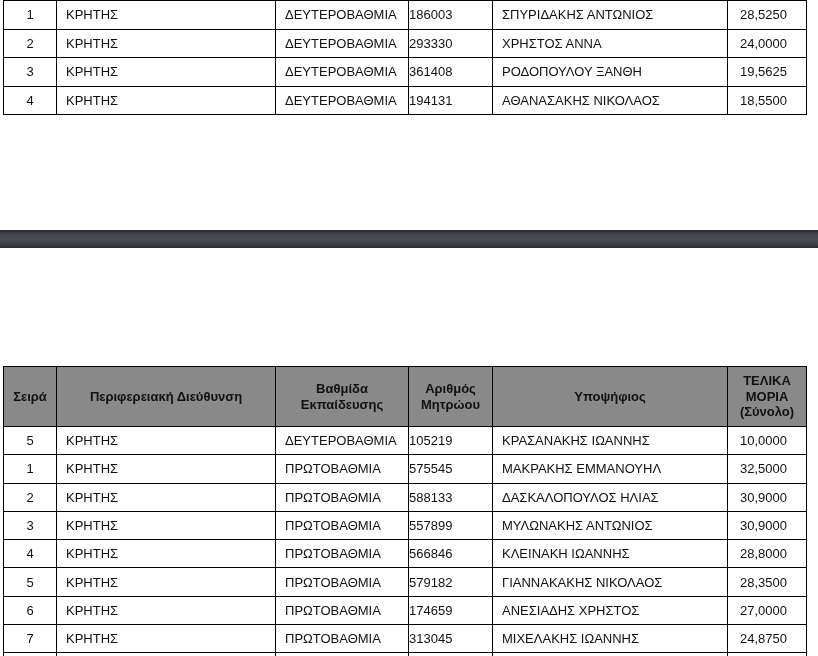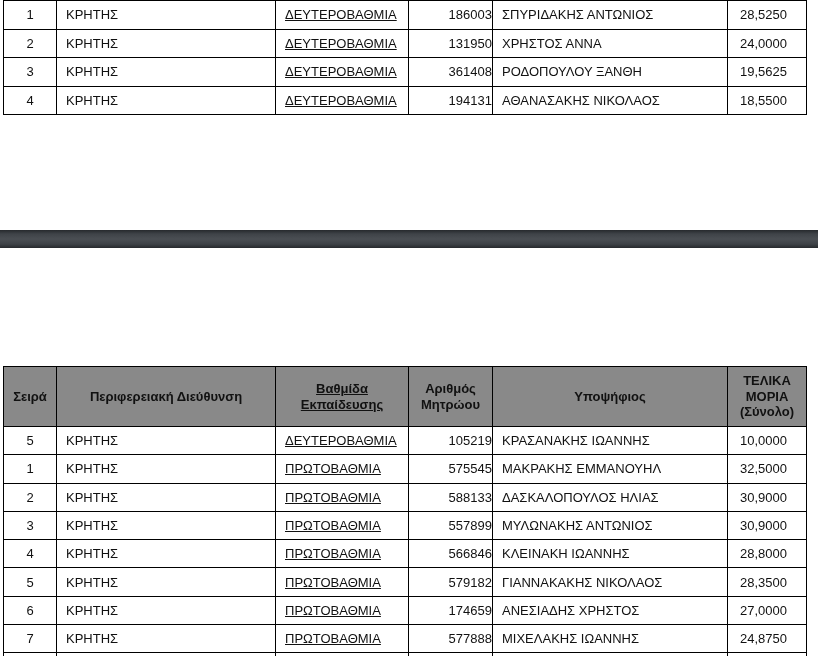--- a/index.html
+++ b/index.html
@@ -44,22 +44,22 @@
   #table-continued{top:0;}
   #table-continued tbody tr{height:28.5px;}
   #table-main{top:366px;}
   #table-main thead tr{height:60px;}
   #table-main tbody tr{height:28.3px;}
   #table-main tbody tr.partial{height:12px;}
 
   
   .c0{text-align:center;}
   .c1{text-align:left;padding-left:9px;margin-top:19px;}
-  .c2{text-align:left;padding-left:9px;text-decoration:underline;}
-  .c3{text-align:right;}
+  .c2{text-align:left;padding-left:9px;}
+  .c3{text-align:left;}
   .c4{text-align:left;padding-left:9px;margin-left:15px;}
   .c5{text-align:center;padding-right:7px;}
   th.c1,th.c2,th.c4{padding-left:1px;text-align:center;}
   th.c5{padding-right:1px;text-align:center;}
 
   .page-separator{
     position:absolute;
     left:0;top:230px;
     width:818px;height:18px;
     background:linear-gradient(180deg,
@@ -88,21 +88,21 @@
         <td class="c1">ΚΡΗΤΗΣ</td>
         <td class="c2">ΔΕΥΤΕΡΟΒΑΘΜΙΑ</td>
         <td class="c3">186003</td>
         <td class="c4">ΣΠΥΡΙΔΑΚΗΣ ΑΝΤΩΝΙΟΣ</td>
         <td class="c5">28,5250</td>
       </tr>
       <tr>
         <td class="c0">2</td>
         <td class="c1">ΚΡΗΤΗΣ</td>
         <td class="c2">ΔΕΥΤΕΡΟΒΑΘΜΙΑ</td>
-        <td class="c3">131950</td>
+        <td class="c3">293330</td>
         <td class="c4">ΧΡΗΣΤΟΣ ΑΝΝΑ</td>
         <td class="c5">24,0000</td>
       </tr>
       <tr>
         <td class="c0">3</td>
         <td class="c1">ΚΡΗΤΗΣ</td>
         <td class="c2">ΔΕΥΤΕΡΟΒΑΘΜΙΑ</td>
         <td class="c3">361408</td>
         <td class="c4">ΡΟΔΟΠΟΥΛΟΥ ΞΑΝΘΗ</td>
         <td class="c5">19,5625</td>
@@ -193,21 +193,21 @@
         <td class="c1">ΚΡΗΤΗΣ</td>
         <td class="c2">ΠΡΩΤΟΒΑΘΜΙΑ</td>
         <td class="c3">174659</td>
         <td class="c4">ΑΝΕΣΙΑΔΗΣ ΧΡΗΣΤΟΣ</td>
         <td class="c5">27,0000</td>
       </tr>
       <tr>
         <td class="c0">7</td>
         <td class="c1">ΚΡΗΤΗΣ</td>
         <td class="c2">ΠΡΩΤΟΒΑΘΜΙΑ</td>
-        <td class="c3">577888</td>
+        <td class="c3">313045</td>
         <td class="c4">ΜΙΧΕΛΑΚΗΣ ΙΩΑΝΝΗΣ</td>
         <td class="c5">24,8750</td>
       </tr>
       <tr class="partial">
         <td class="c0"></td>
         <td class="c1"></td>
         <td class="c2"></td>
         <td class="c3"></td>
         <td class="c4"></td>
         <td class="c5"></td>

